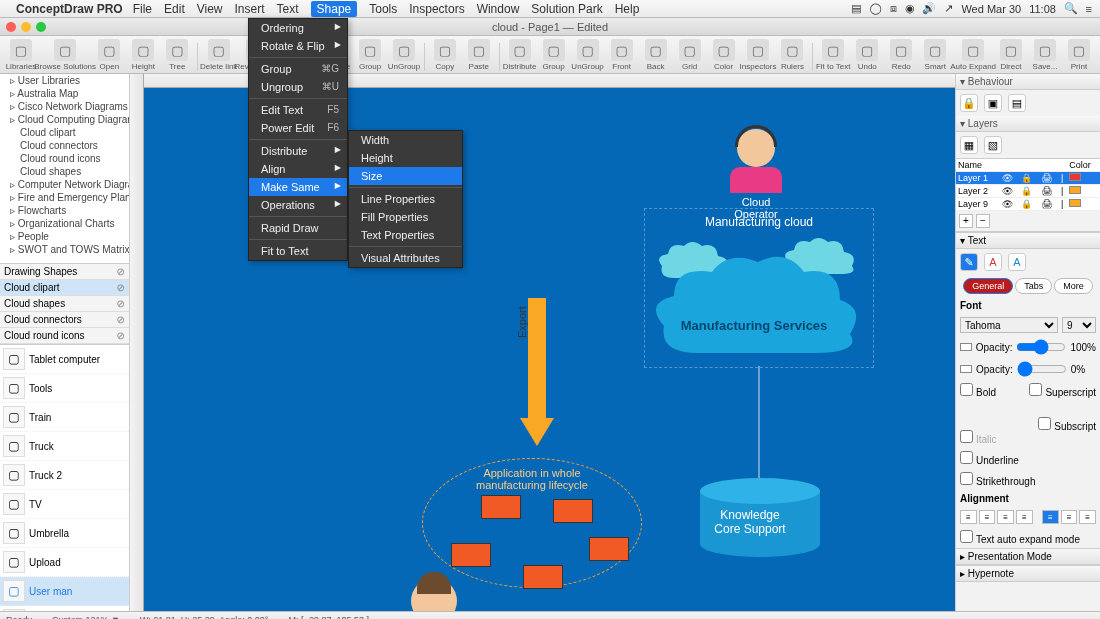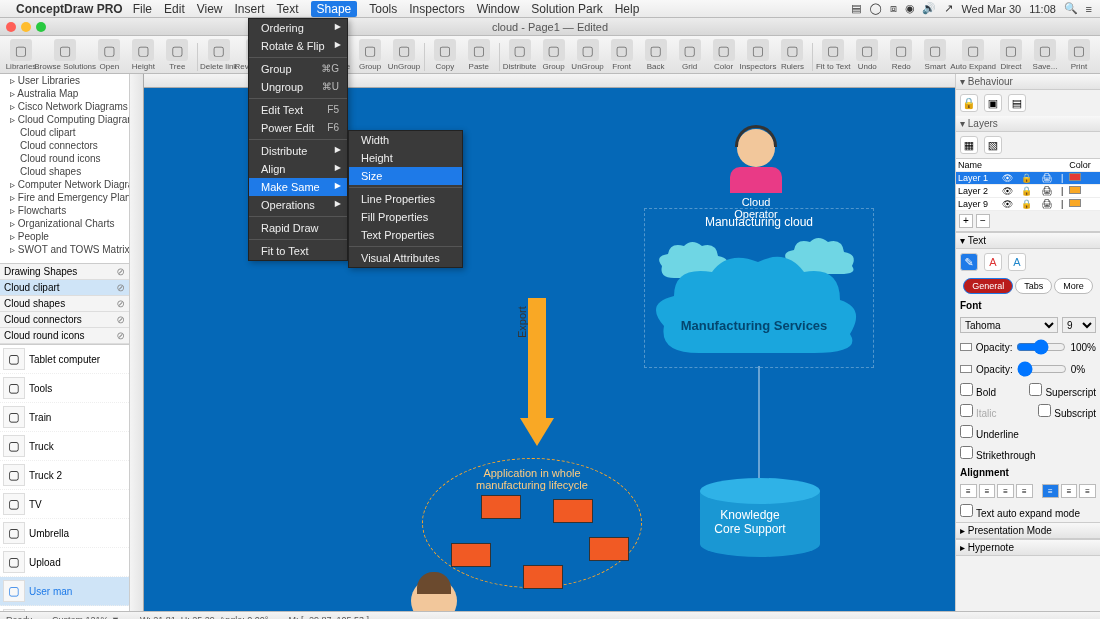--- a/index.html
+++ b/index.html
@@ -483,21 +483,21 @@
         <span class="sw" style="background:#fff;"></span>
         <span>Opacity:</span>
         <input type="range" class="slider" value="0" style="">
         <span>0%</span>
       </div>
       <div class="trow" style="flex-wrap:wrap;">
         <label><input type="checkbox" class="chk" style=""><span>Bold</span></label>
         <label style="margin-left:auto;"><input type="checkbox" class="chk" style=""><span>Superscript</span></label>
       </div>
       <div class="trow" style="flex-wrap:wrap;">
-        <label style="color:#aaa;"><input type="checkbox" class="chk" style=""><span>Italic</span></label>
+        <label style="color:#aaa;margin-top:26px;"><input type="checkbox" class="chk" style=""><span>Italic</span></label>
         <label style="margin-left:auto;"><input type="checkbox" class="chk" style=""><span>Subscript</span></label>
       </div>
       <div class="trow">
           <label><input type="checkbox" class="chk" style=""><span>Underline</span></label>
         </div>
       <div class="trow">
           <label><input type="checkbox" class="chk" style=""><span>Strikethrough</span></label>
         </div>
       <div class="trow">
           <b>Alignment</b>

